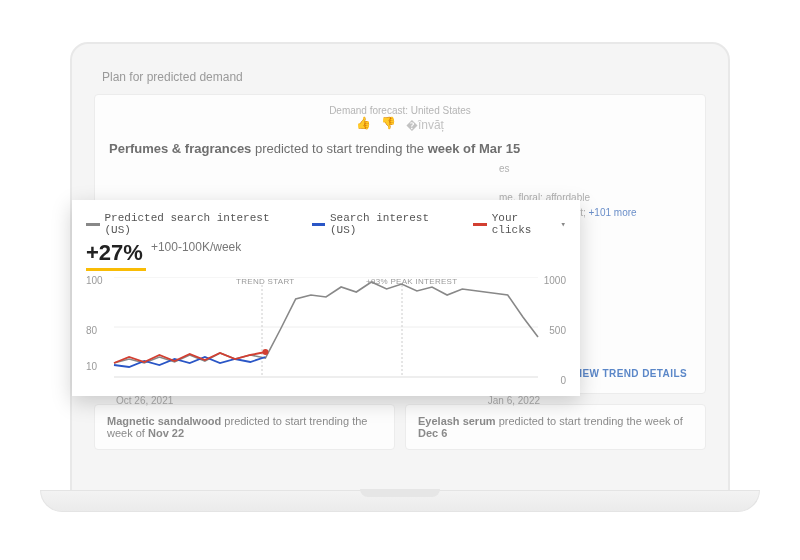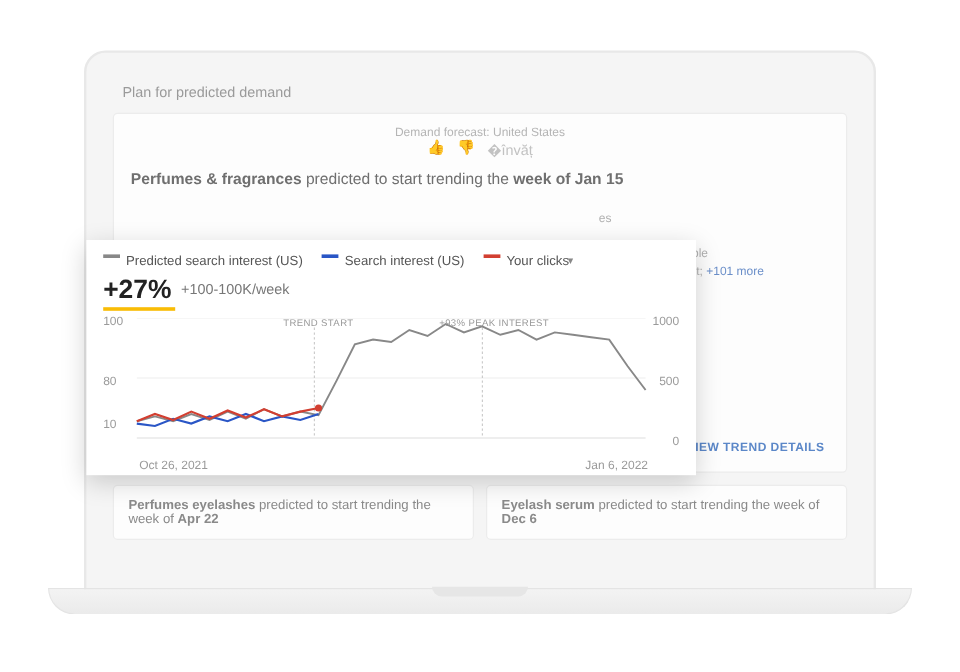--- a/index.html
+++ b/index.html
@@ -68,21 +68,21 @@
   .fb-icons { display:flex; gap:10px; color:#c2c2c2; font-size:12px; }
   .headline {
     color:#6f6f6f;
     font-size:13px;
     margin-top:8px;
   }
   .headline b { color:#6f6f6f; font-weight:600; }
   .tag-area {
     position:absolute;
     right:16px;
-    top:80px;
+    top:66px;
     width:190px;
     font-size:10px;
     color:#b0b0b0;
     line-height:1.5;
   }
   .tag-area .more { color:#6b8fc9; }
   .view-btn {
     position:absolute;
     right:18px;
     bottom:14px;
@@ -119,33 +119,33 @@
     padding:12px 14px 8px;
     z-index:10;
   }
   .legend {
     display:flex;
     gap:16px;
     font-size:11px;
     color:#555;
     align-items:center;
   }
-  .legend .item { display:flex; gap:5px; }
+  .legend .item { display:flex; align-items:center; gap:5px;font-family:Liberation Mono, monospace; }
   .swatch { width:14px; height:3px; display:inline-block; }
   .sw-grey { background:#888; }
   .sw-blue { background:#2a56c6; }
   .sw-red  { background:#d23f31; }
   .caret { font-size:9px; color:#888; margin-left:-6px;}
   .big-pct {
     font-size:22px;
     font-weight:700;
     color:#222;
     margin-top:4px;
     display:flex;
-    align-items:center;
+    align-items:flex-start;
     gap:8px;
   }
   .underline-bar {
     width:60px;height:3px;background:#f9bc05;margin-top:2px;
   }
   .sub-range { font-size:12px; color:#777; font-weight:400;}
   .chart-area {
     position:relative;
     margin-top:6px;
     height:118px;
@@ -184,38 +184,38 @@
   <div class="big-card">
     <div class="forecast-row">
       <span>Demand forecast: United States</span>
       <div class="fb-icons">
         <span>👍</span>
         <span>👎</span>
         <span>�învăț</span>
       </div>
     </div>
     <div class="headline">
-      <b>Perfumes &amp; fragrances</b><span> predicted to start trending the </span><b>week of Jan 15</b>
+      <b>Perfumes &amp; fragrances</b><span> predicted to start trending the </span><b>week of Mar 15</b>
     </div>
 
     <div class="tag-area">
       <div>es</div>
       <div style="margin-top:14px">me, floral; affordable</div>
       <div>
         <span>sandalwood, bright;</span>
         <span class="more">+101 more</span>
       </div>
     </div>
 
     <div class="view-btn">VIEW TREND DETAILS</div>
   </div>
 
   <div class="bottom-cards">
     <div class="small-card">
-      <b>Perfumes eyelashes</b><span> predicted to start trending the week of </span><b>Apr 22</b>
+      <b>Magnetic sandalwood</b><span> predicted to start trending the week of </span><b>Nov 22</b>
     </div>
     <div class="small-card">
       <b>Eyelash serum</b><span> predicted to start trending the week of </span><b>Dec 6</b>
     </div>
   </div>
 </div>
 <div class="laptop-base"></div>
 <div class="laptop-notch"></div>
 
 <div class="chart-card">

